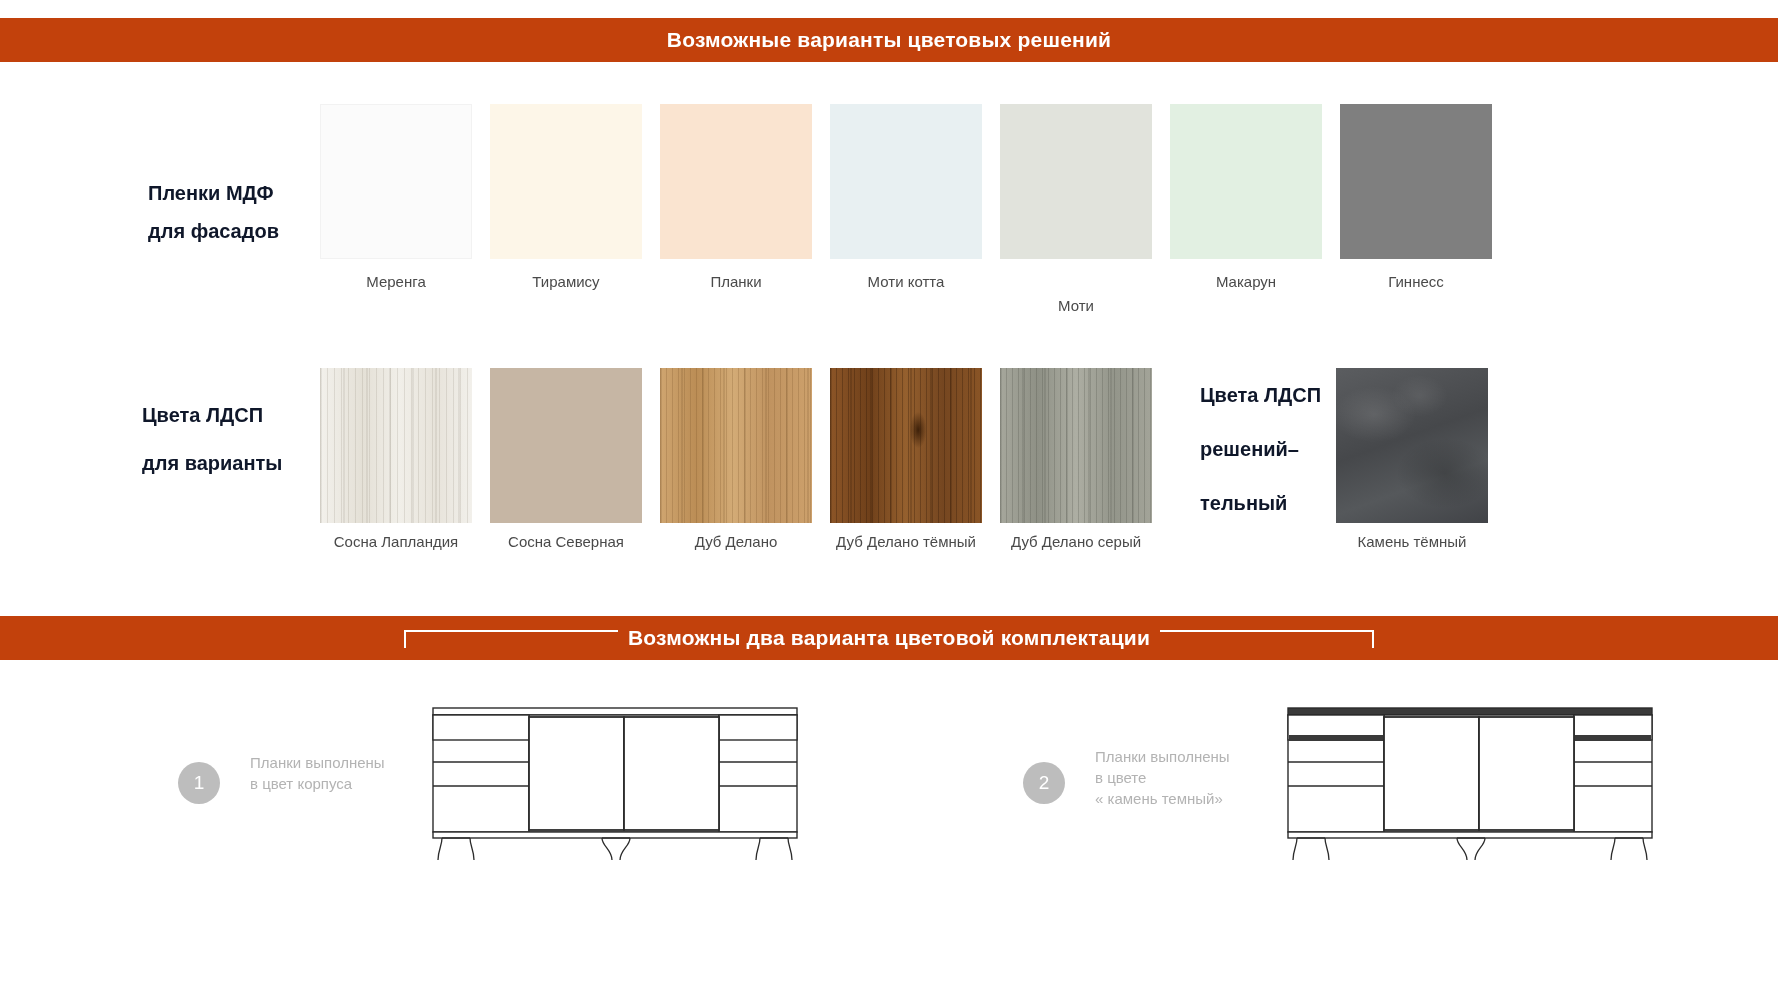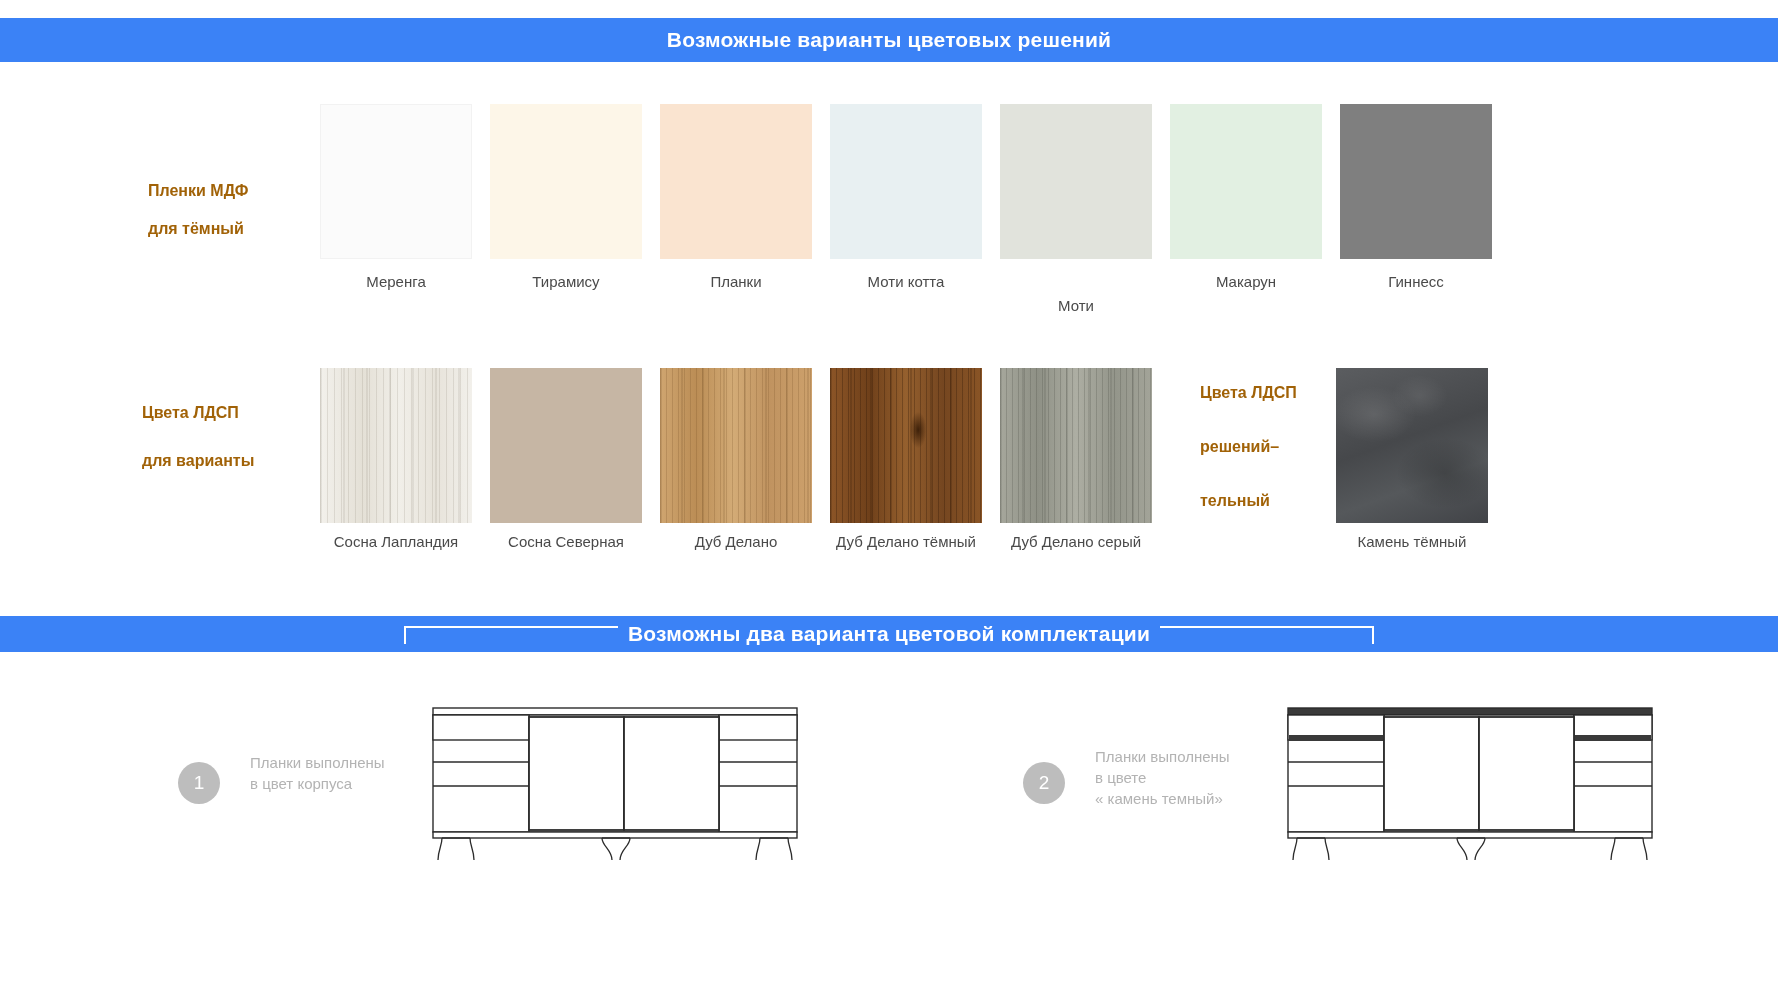--- a/index.html
+++ b/index.html
@@ -14,51 +14,51 @@
     color: #3a3a3a;
     overflow: hidden;
     position: relative;
   }
 
   
   .banner {
     position: absolute;
     left: 0;
     width: 1778px;
-    background: #3b82f6;
+    background: #c2410c;
     display: flex;
     align-items: center;
     justify-content: center;
   }
   .banner-title {
     color: #ffffff;
     font-size: 21px;
     font-weight: bold;
     letter-spacing: .2px;
     white-space: nowrap;
   }
   #banner-top { top: 18px; height: 44px; }
-  #banner-bottom { top: 616px; height: 36px; }
+  #banner-bottom { top: 616px; height: 44px; }
 
   .bracket {
     position: absolute;
     top: 50%;
     height: 16px;
     border-top: 2px solid #ffffff;
     transform: translateY(-8px);
   }
   .bracket.left  { left: 404px;  width: 212px; border-left: 2px solid #ffffff; }
   .bracket.right { right: 404px; width: 212px; border-right: 2px solid #ffffff; }
 
   
   .row-label {
     position: absolute;
-    font-size: 16px;
+    font-size: 20px;
     font-weight: bold;
-    color: #a16207;
+    color: #0f172a;
     white-space: nowrap;
   }
 
   
   .swatch {
     position: absolute;
     width: 152px;
     height: 155px;
     box-sizing: border-box;
   }
@@ -139,21 +139,21 @@
   .drawing { position: absolute; }
 </style>
 </head>
 <body>
 
 <div class="banner" id="banner-top">
   <div class="banner-title">Возможные варианты цветовых решений</div>
 </div>
 
 <div class="row-label" style="left:148px; top:182px;">Пленки МДФ</div>
-<div class="row-label" style="left:148px; top:220px;">для тёмный</div>
+<div class="row-label" style="left:148px; top:220px;">для фасадов</div>
 
 <div class="swatch" style="left:320px; top:104px; background:#fbfbfb; border:1px solid #f2f2f2;"></div>
 <div class="swatch-caption" style="left:301px; top:272px;">Меренга</div>
 
 <div class="swatch" style="left:490px; top:104px; background:#fdf6e8;"></div>
 <div class="swatch-caption" style="left:471px; top:272px;">Тирамису</div>
 
 <div class="swatch" style="left:660px; top:104px; background:#fae4d0;"></div>
 <div class="swatch-caption" style="left:641px; top:272px;">Планки</div>
 

